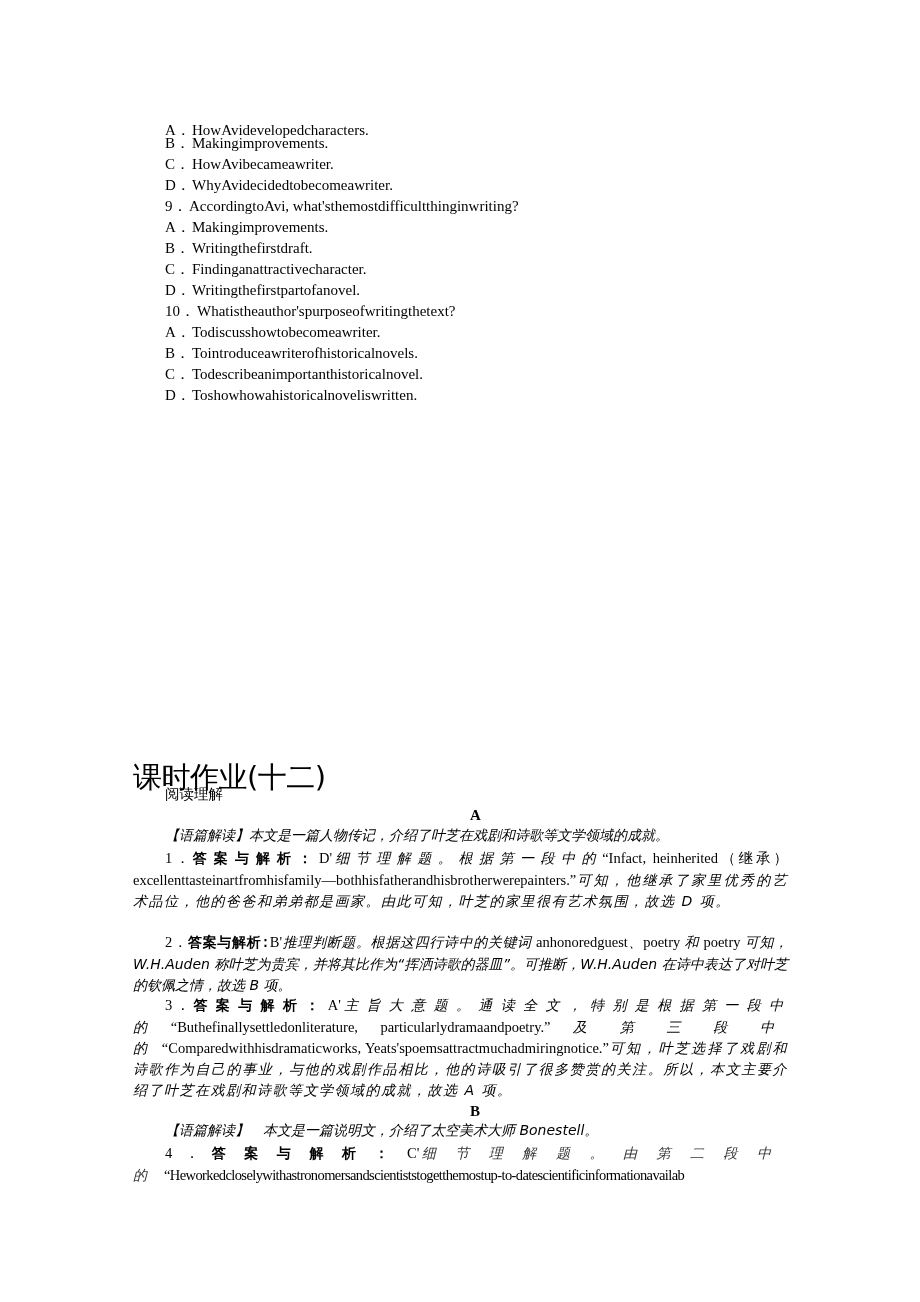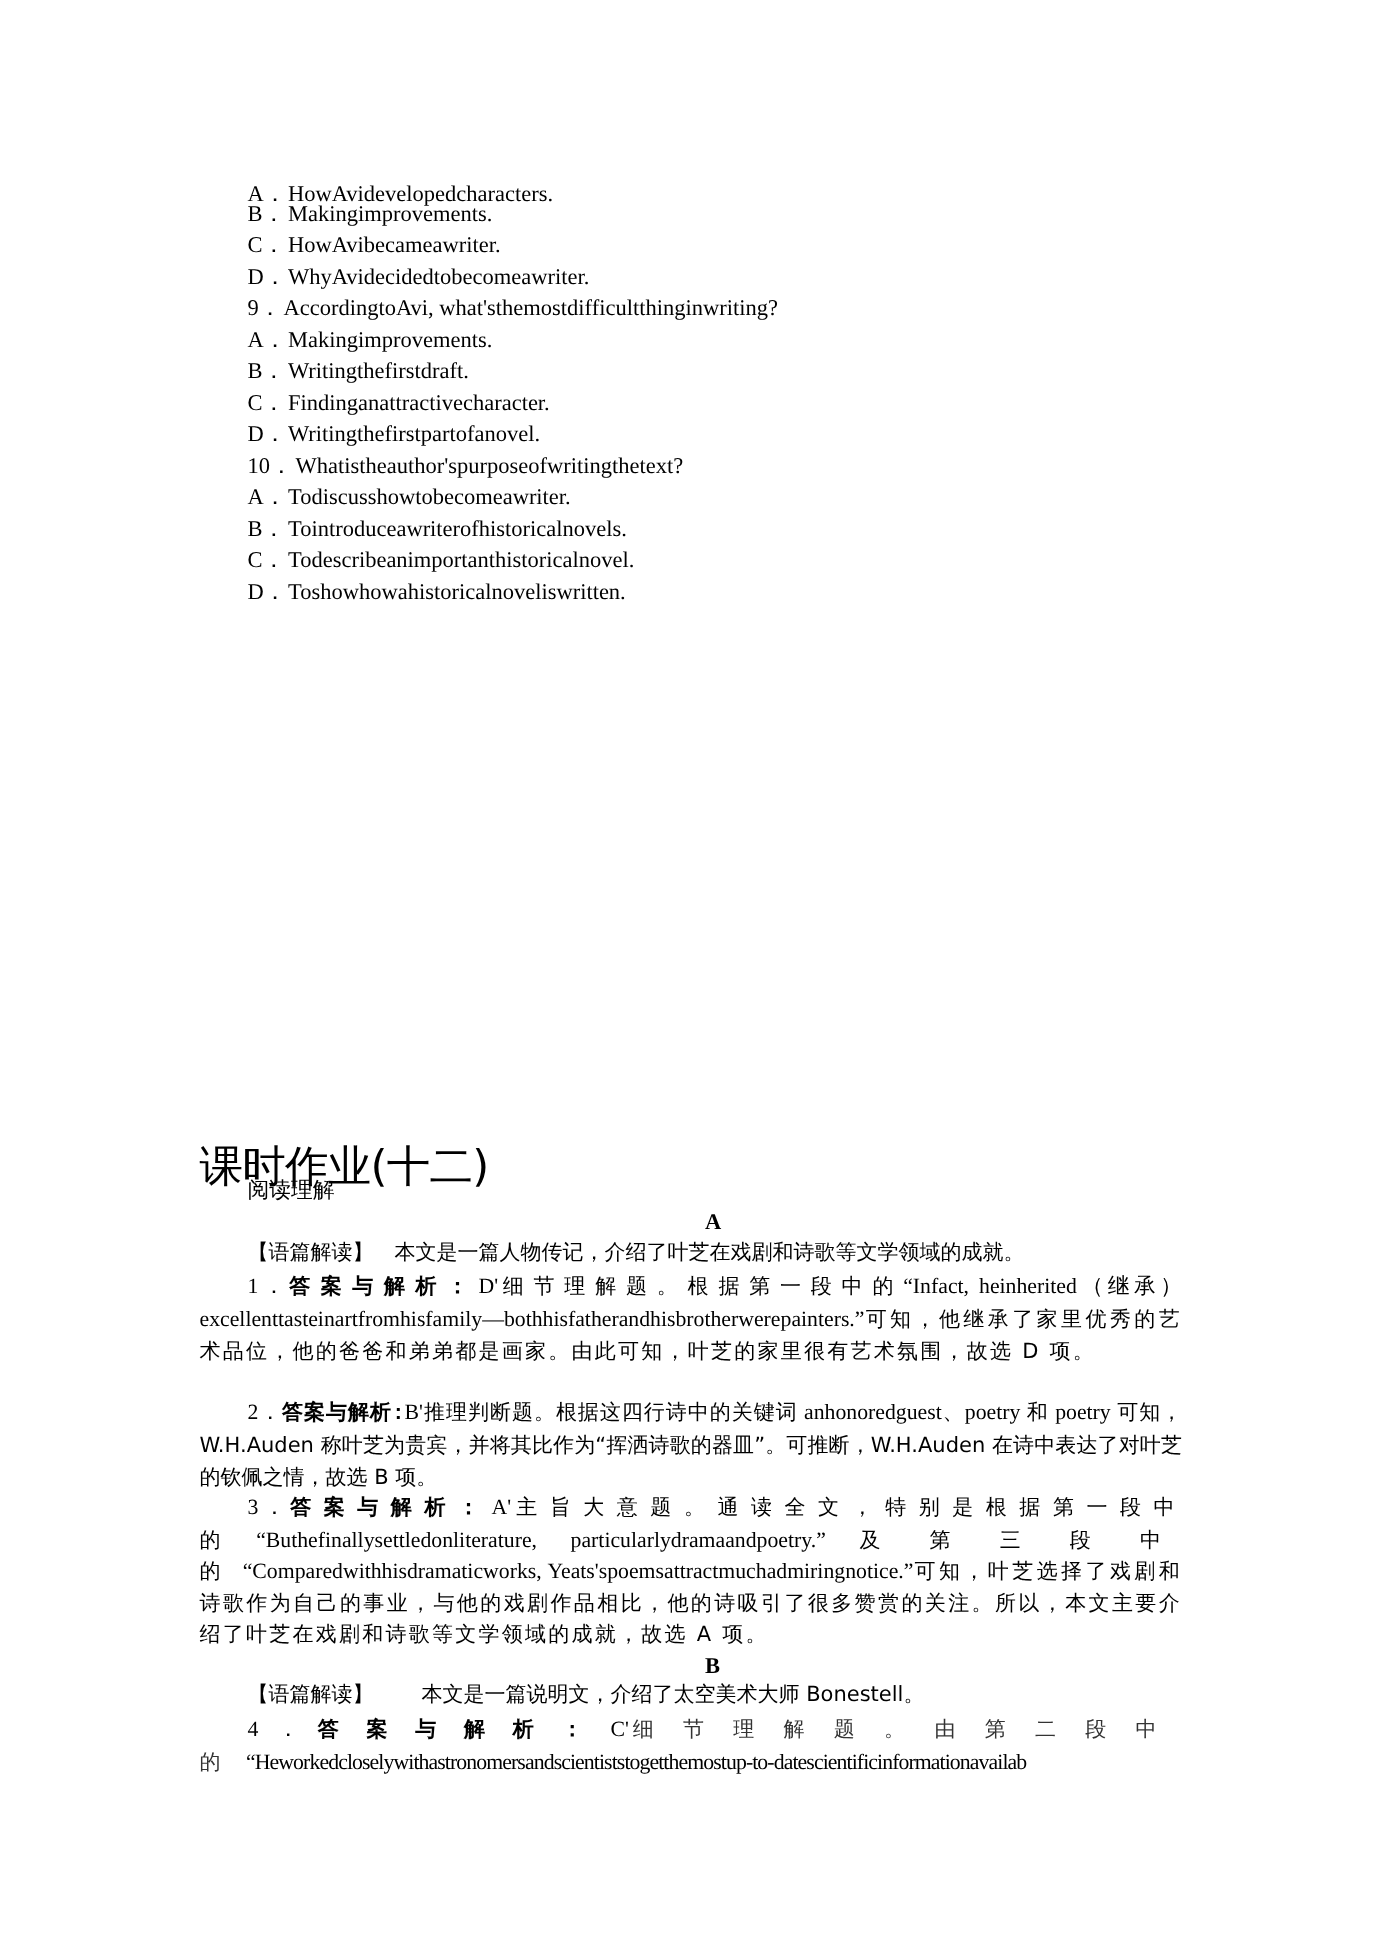--- a/index.html
+++ b/index.html
@@ -55,21 +55,21 @@
     position: absolute;
     left: 133px;
     width: 655px;
     font-size: 14.5px;
     line-height: 21px;
     text-align: justify;
     text-align-last: left;
     white-space: normal;
     font-family: "Liberation Serif", "DejaVu Serif", serif;
   }
-  .para .cn { font-family: "DejaVu Sans", sans-serif; font-size: 14px; }
+  .para .cn { font-family: "DejaVu Sans", sans-serif; font-size: 14px; font-style: italic; }
   .para .bold { font-weight: bold; font-family: Liberation Mono, monospace; font-size: 14px; }
   .para .it { }
   .indent { text-indent: 32px; }
   .cn { font-family: "DejaVu Sans", sans-serif; font-size: 14px; }
   .bold { font-weight: bold; }
 </style>
 </head>
 <body>
 
 <div>
@@ -122,21 +122,21 @@
     <span class="lbl">D．</span><span>Toshowhowahistoricalnoveliswritten.</span>
   </div>
 </div>
 
 <div class="title">课时作业(十二)</div>
 <div class="section-label">阅读理解</div>
 
 <div class="center-letter" style="top:806px">A</div>
 
 <div class="para" style="top:825px; left:165px; width:630px">
-  <span class="cn">【语篇解读】</span><span class="cn" style="margin-left:14px">本文是一篇人物传记，介绍了叶芝在戏剧和诗歌等文学领域的成就。</span>
+  <span class="cn">【语篇解读】</span><span class="cn" style="">本文是一篇人物传记，介绍了叶芝在戏剧和诗歌等文学领域的成就。</span>
 </div>
 
 <div class="para indent" style="top:848px">
   <span>1．</span><span class="bold" style="letter-spacing:4px">答案与解析：</span><span>D'</span><span class="cn" style="letter-spacing:3.5px">细节理解题。根据第一段中的</span><span>“Infact, heinherited（继承）excellenttasteinartfromhisfamily—bothhisfatherandhisbrotherwerepainters.”</span><span class="cn" style="letter-spacing:1.5px">可知，他继承了家里优秀的艺术品位，他的爸爸和弟弟都是画家。由此可知，叶芝的家里很有艺术氛围，故选 D 项。</span>
 </div>
 
 <div class="para indent" style="top:932px">
   <span>2．</span><span class="bold">答案与解析:</span><span>B'</span><span class="cn">推理判断题。根据这四行诗中的关键词</span>
   <span class="it">anhonoredguest</span><span class="cn">、</span><span class="it">poetry</span>
   <span class="cn">和</span>
@@ -145,18 +145,18 @@
 </div>
 
 <div class="para indent" style="top:995px">
   <span>3．</span><span class="bold" style="letter-spacing:5px">答案与解析：</span><span>A'</span><span class="cn" style="letter-spacing:5px">主旨大意题。通读全文，特别是根据第一段中的</span><span>“Buthefinallysettledonliterature, particularlydramaandpoetry.”</span>
   <span class="cn" style="letter-spacing:14px">及第三段中的</span><span>“Comparedwithhisdramaticworks, Yeats'spoemsattractmuchadmiringnotice.”</span><span class="cn" style="letter-spacing:1.5px">可知，叶芝选择了戏剧和诗歌作为自己的事业，与他的戏剧作品相比，他的诗吸引了很多赞赏的关注。所以，本文主要介绍了叶芝在戏剧和诗歌等文学领域的成就，故选 A 项。</span>
 </div>
 
 <div class="center-letter" style="top:1102px">B</div>
 
 <div class="para" style="top:1120px; left:165px; width:630px">
-  <span class="cn">【语篇解读】</span><span class="cn" style="margin-left:32px">本文是一篇说明文，介绍了太空美术大师 Bonestell。</span>
+  <span class="cn">【语篇解读】</span><span class="cn" style="margin-left:14px">本文是一篇说明文，介绍了太空美术大师 Bonestell。</span>
 </div>
 
 <div class="para indent" style="top:1143px; overflow:hidden; height:42px">
   <span style="letter-spacing:10px">4．</span><span class="bold" style="letter-spacing:16px">答案与解析：</span><span>C'</span><span class="cn" style="letter-spacing:17px; color:#333">细节理解题。由第二段中的</span><span style="letter-spacing:-0.6px">“Heworkedcloselywithastronomersandscientiststogetthemostup-to-datescientificinformationavailab</span>
 </div>
 
 </body></html>

